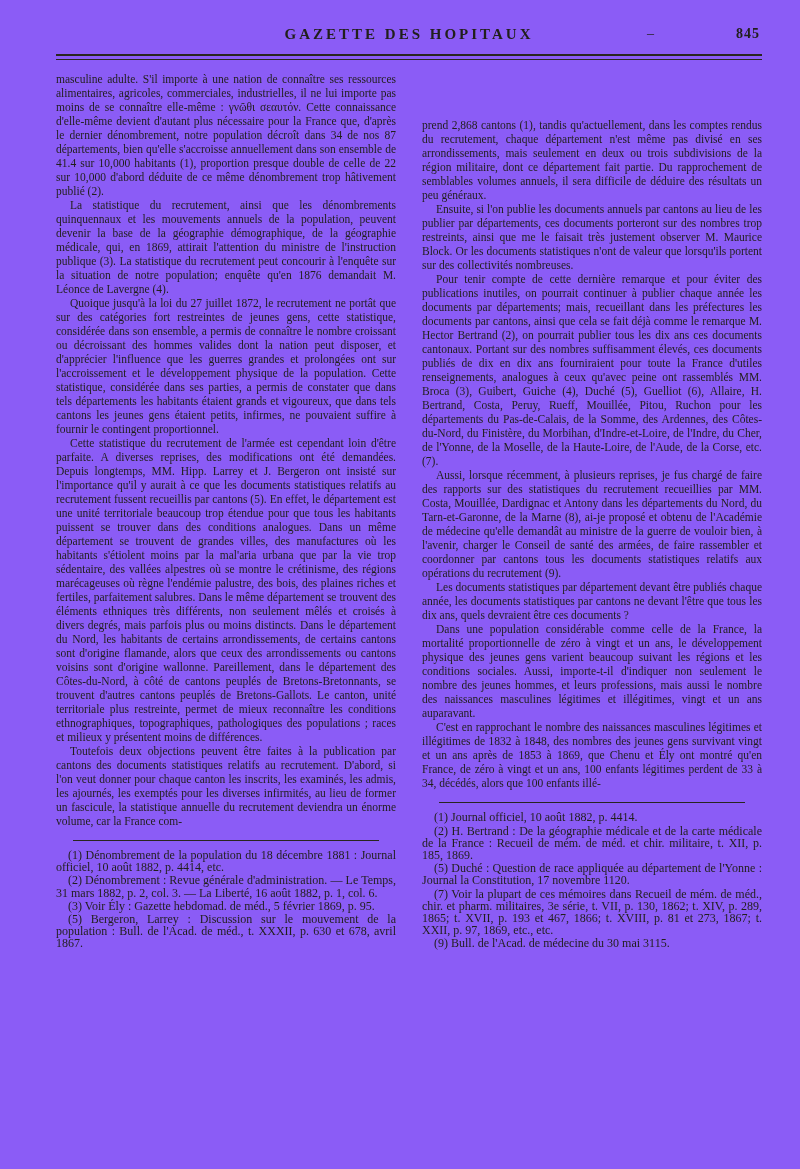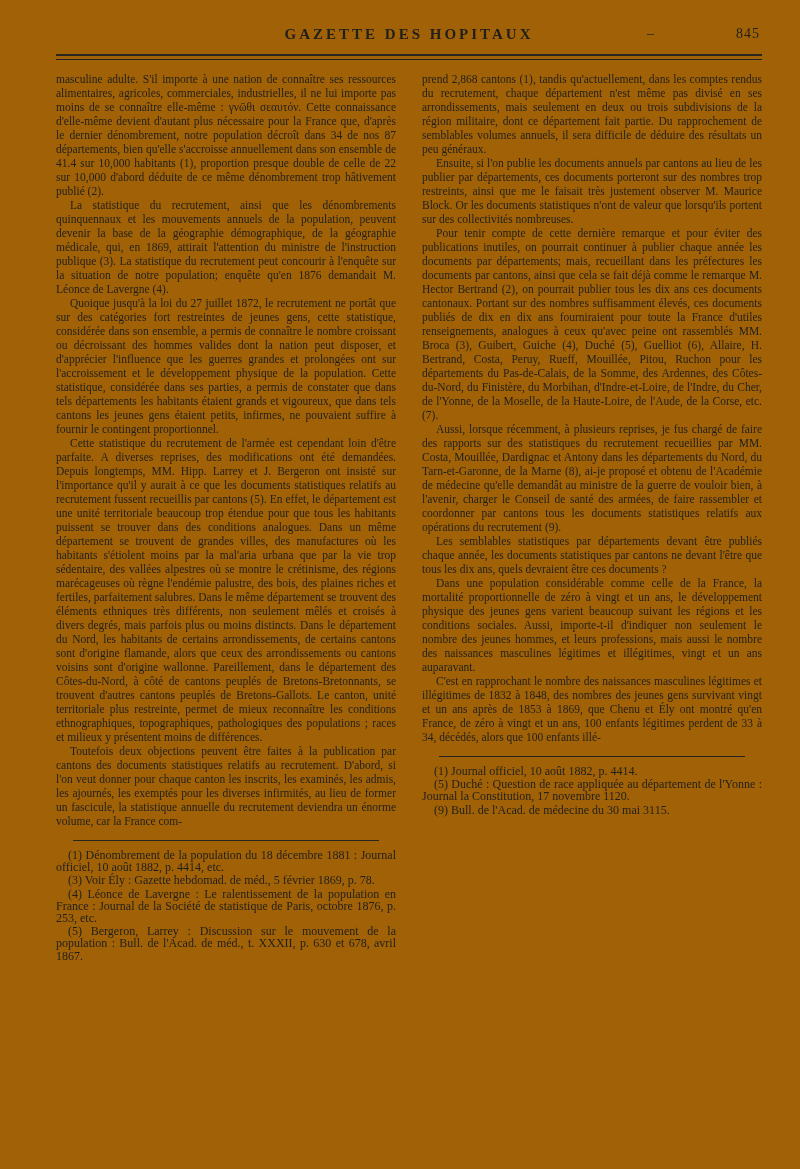--- a/index.html
+++ b/index.html
@@ -12,21 +12,21 @@
     height: 1169px;
     overflow: hidden;
     font-family: "Liberation Serif", "DejaVu Serif", serif;
     color: #211f1b;
   }
   .page {
     box-sizing: border-box;
     width: 800px;
     height: 1169px;
     padding: 26px 38px 16px 56px;
-    background: #a16207;
+    background: #8b5cf6;
   }
   .header {
     position: relative;
     height: 22px;
     margin-bottom: 6px;
   }
   .header-title {
     display: block;
     text-align: center;
     font-weight: bold;
@@ -36,34 +36,34 @@
   .header-dash {
     position: absolute;
     right: 108px;
     top: 0;
     font-size: 14px;
   }
   .header-page {
     position: absolute;
     right: 2px;
     top: 0;
-    font-weight: normal;
+    font-weight: bold;
     font-size: 14px;
     letter-spacing: 1px;
   }
   .double-rule {
     height: 3px;
     border-top: 2.5px solid #29261f;
     border-bottom: 1px solid #29261f;
     margin-bottom: 12px;
   }
   .columns {
     display: flex;
     gap: 26px;
-    align-items: flex-start;
+    align-items: flex-end;
   }
   .column {
     flex: 1 1 0;
     min-width: 0;
     text-align: justify;
     font-size: 11.5px;
     line-height: 14px;
   }
   .column p {
     margin: 0;
@@ -105,38 +105,40 @@
       <p class="no-indent">masculine adulte. S'il importe à une nation de connaître ses ressources alimentaires, agricoles, commerciales, industrielles, il ne lui importe pas moins de se connaître elle-même : γνῶθι σεαυτόν. Cette connaissance d'elle-même devient d'autant plus nécessaire pour la France que, d'après le dernier dénombrement, notre population décroît dans 34 de nos 87 départements, bien qu'elle s'accroisse annuellement dans son ensemble de 41.4 sur 10,000 habitants (1), proportion presque double de celle de 22 sur 10,000 d'abord déduite de ce même dénombrement trop hâtivement publié (2).</p>
       <p>La statistique du recrutement, ainsi que les dénombrements quinquennaux et les mouvements annuels de la population, peuvent devenir la base de la géographie démographique, de la géographie médicale, qui, en 1869, attirait l'attention du ministre de l'instruction publique (3). La statistique du recrutement peut concourir à l'enquête sur la situation de notre population; enquête qu'en 1876 demandait M. Léonce de Lavergne (4).</p>
       <p>Quoique jusqu'à la loi du 27 juillet 1872, le recrutement ne portât que sur des catégories fort restreintes de jeunes gens, cette statistique, considérée dans son ensemble, a permis de connaître le nombre croissant ou décroissant des hommes valides dont la nation peut disposer, et d'apprécier l'influence que les guerres grandes et prolongées ont sur l'accroissement et le développement physique de la population. Cette statistique, considérée dans ses parties, a permis de constater que dans tels départements les habitants étaient grands et vigoureux, que dans tels cantons les jeunes gens étaient petits, infirmes, ne pouvaient suffire à fournir le contingent proportionnel.</p>
       <p>Cette statistique du recrutement de l'armée est cependant loin d'être parfaite. A diverses reprises, des modifications ont été demandées. Depuis longtemps, MM. Hipp. Larrey et J. Bergeron ont insisté sur l'importance qu'il y aurait à ce que les documents statistiques relatifs au recrutement fussent recueillis par cantons (5). En effet, le département est une unité territoriale beaucoup trop étendue pour que tous les habitants puissent se trouver dans des conditions analogues. Dans un même département se trouvent de grandes villes, des manufactures où les habitants s'étiolent moins par la mal'aria urbana que par la vie trop sédentaire, des vallées alpestres où se montre le crétinisme, des régions marécageuses où règne l'endémie palustre, des bois, des plaines riches et fertiles, parfaitement salubres. Dans le même département se trouvent des éléments ethniques très différents, non seulement mêlés et croisés à divers degrés, mais parfois plus ou moins distincts. Dans le département du Nord, les habitants de certains arrondissements, de certains cantons sont d'origine flamande, alors que ceux des arrondissements ou cantons voisins sont d'origine wallonne. Pareillement, dans le département des Côtes-du-Nord, à côté de cantons peuplés de Bretons-Bretonnants, se trouvent d'autres cantons peuplés de Bretons-Gallots. Le canton, unité territoriale plus restreinte, permet de mieux reconnaître les conditions ethnographiques, topographiques, pathologiques des populations ; races et milieux y présentent moins de différences.</p>
       <p>Toutefois deux objections peuvent être faites à la publication par cantons des documents statistiques relatifs au recrutement. D'abord, si l'on veut donner pour chaque canton les inscrits, les examinés, les admis, les ajournés, les exemptés pour les diverses infirmités, au lieu de former un fascicule, la statistique annuelle du recrutement deviendra un énorme volume, car la France com-</p>
 
       <div class="footnote-rule"></div>
 
       <div class="footnotes">
         <p>(1) Dénombrement de la population du 18 décembre 1881 : Journal officiel, 10 août 1882, p. 4414, etc.</p>
-        <p>(3) Voir Ély : Gazette hebdomad. de méd., 5 février 1869, p. 78.</p>
-        <p>(4) Léonce de Lavergne : Le ralentissement de la population en France : Journal de la Société de statistique de Paris, octobre 1876, p. 253, etc.</p>
+        <p>(2) Dénombrement : Revue générale d'administration. — Le Temps, 31 mars 1882, p. 2, col. 3. — La Liberté, 16 août 1882, p. 1, col. 6.</p>
+        <p>(3) Voir Ély : Gazette hebdomad. de méd., 5 février 1869, p. 95.</p>
         <p>(5) Bergeron, Larrey : Discussion sur le mouvement de la population : Bull. de l'Acad. de méd., t. XXXII, p. 630 et 678, avril 1867.</p>
       </div>
     </section>
 
     <section class="column">
       <p class="no-indent">prend 2,868 cantons (1), tandis qu'actuellement, dans les comptes rendus du recrutement, chaque département n'est même pas divisé en ses arrondissements, mais seulement en deux ou trois subdivisions de la région militaire, dont ce département fait partie. Du rapprochement de semblables volumes annuels, il sera difficile de déduire des résultats un peu généraux.</p>
       <p>Ensuite, si l'on publie les documents annuels par cantons au lieu de les publier par départements, ces documents porteront sur des nombres trop restreints, ainsi que me le faisait très justement observer M. Maurice Block. Or les documents statistiques n'ont de valeur que lorsqu'ils portent sur des collectivités nombreuses.</p>
       <p>Pour tenir compte de cette dernière remarque et pour éviter des publications inutiles, on pourrait continuer à publier chaque année les documents par départements; mais, recueillant dans les préfectures les documents par cantons, ainsi que cela se fait déjà comme le remarque M. Hector Bertrand (2), on pourrait publier tous les dix ans ces documents cantonaux. Portant sur des nombres suffisamment élevés, ces documents publiés de dix en dix ans fourniraient pour toute la France d'utiles renseignements, analogues à ceux qu'avec peine ont rassemblés MM. Broca (3), Guibert, Guiche (4), Duché (5), Guelliot (6), Allaire, H. Bertrand, Costa, Peruy, Rueff, Mouillée, Pitou, Ruchon pour les départements du Pas-de-Calais, de la Somme, des Ardennes, des Côtes-du-Nord, du Finistère, du Morbihan, d'Indre-et-Loire, de l'Indre, du Cher, de l'Yonne, de la Moselle, de la Haute-Loire, de l'Aude, de la Corse, etc. (7).</p>
       <p>Aussi, lorsque récemment, à plusieurs reprises, je fus chargé de faire des rapports sur des statistiques du recrutement recueillies par MM. Costa, Mouillée, Dardignac et Antony dans les départements du Nord, du Tarn-et-Garonne, de la Marne (8), ai-je proposé et obtenu de l'Académie de médecine qu'elle demandât au ministre de la guerre de vouloir bien, à l'avenir, charger le Conseil de santé des armées, de faire rassembler et coordonner par cantons tous les documents statistiques relatifs aux opérations du recrutement (9).</p>
-      <p>Les semblables statistiques par départements devant être publiés chaque année, les documents statistiques par cantons ne devant l'être que tous les dix ans, quels devraient être ces documents ?</p>
+      <p>Les documents statistiques par département devant être publiés chaque année, les documents statistiques par cantons ne devant l'être que tous les dix ans, quels devraient être ces documents ?</p>
       <p>Dans une population considérable comme celle de la France, la mortalité proportionnelle de zéro à vingt et un ans, le développement physique des jeunes gens varient beaucoup suivant les régions et les conditions sociales. Aussi, importe-t-il d'indiquer non seulement le nombre des jeunes hommes, et leurs professions, mais aussi le nombre des naissances masculines légitimes et illégitimes, vingt et un ans auparavant.</p>
       <p>C'est en rapprochant le nombre des naissances masculines légitimes et illégitimes de 1832 à 1848, des nombres des jeunes gens survivant vingt et un ans après de 1853 à 1869, que Chenu et Ély ont montré qu'en France, de zéro à vingt et un ans, 100 enfants légitimes perdent de 33 à 34, décédés, alors que 100 enfants illé-</p>
 
       <div class="footnote-rule"></div>
 
       <div class="footnotes">
         <p>(1) Journal officiel, 10 août 1882, p. 4414.</p>
+        <p>(2) H. Bertrand : De la géographie médicale et de la carte médicale de la France : Recueil de mém. de méd. et chir. militaire, t. XII, p. 185, 1869.</p>
         <p>(5) Duché : Question de race appliquée au département de l'Yonne : Journal la Constitution, 17 novembre 1120.</p>
+        <p>(7) Voir la plupart de ces mémoires dans Recueil de mém. de méd., chir. et pharm. militaires, 3e série, t. VII, p. 130, 1862; t. XIV, p. 289, 1865; t. XVII, p. 193 et 467, 1866; t. XVIII, p. 81 et 273, 1867; t. XXII, p. 97, 1869, etc., etc.</p>
         <p>(9) Bull. de l'Acad. de médecine du 30 mai 3115.</p>
       </div>
     </section>
 
   </div>
 </div>
 
 </body></html>

